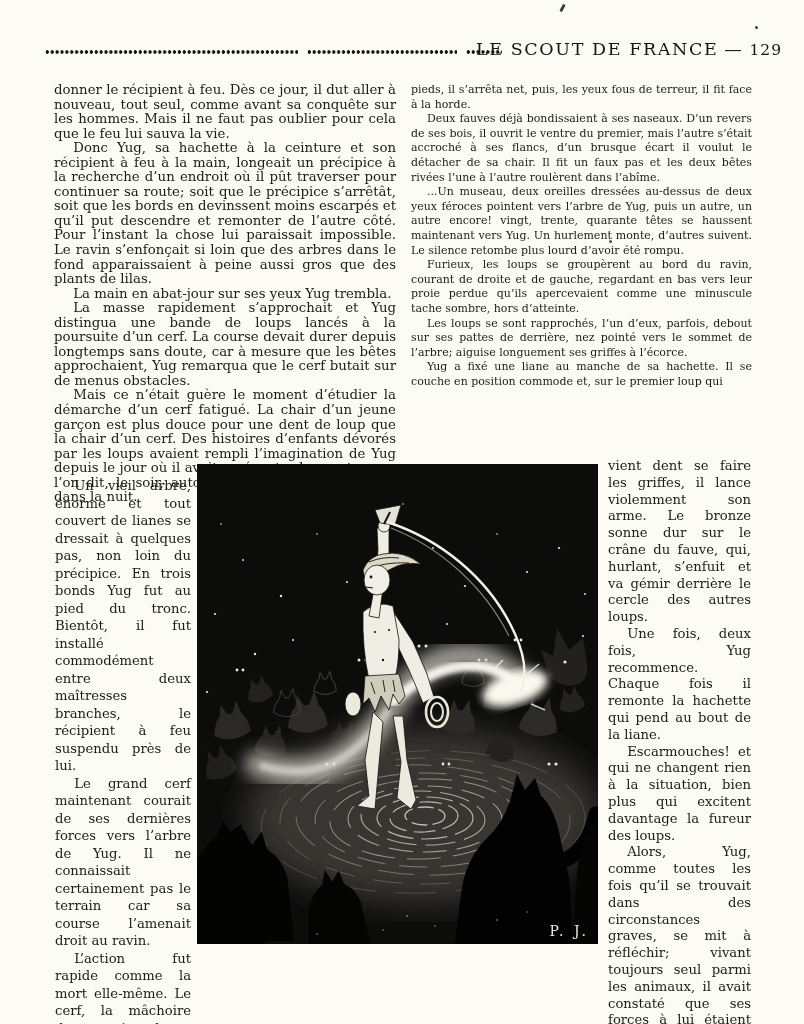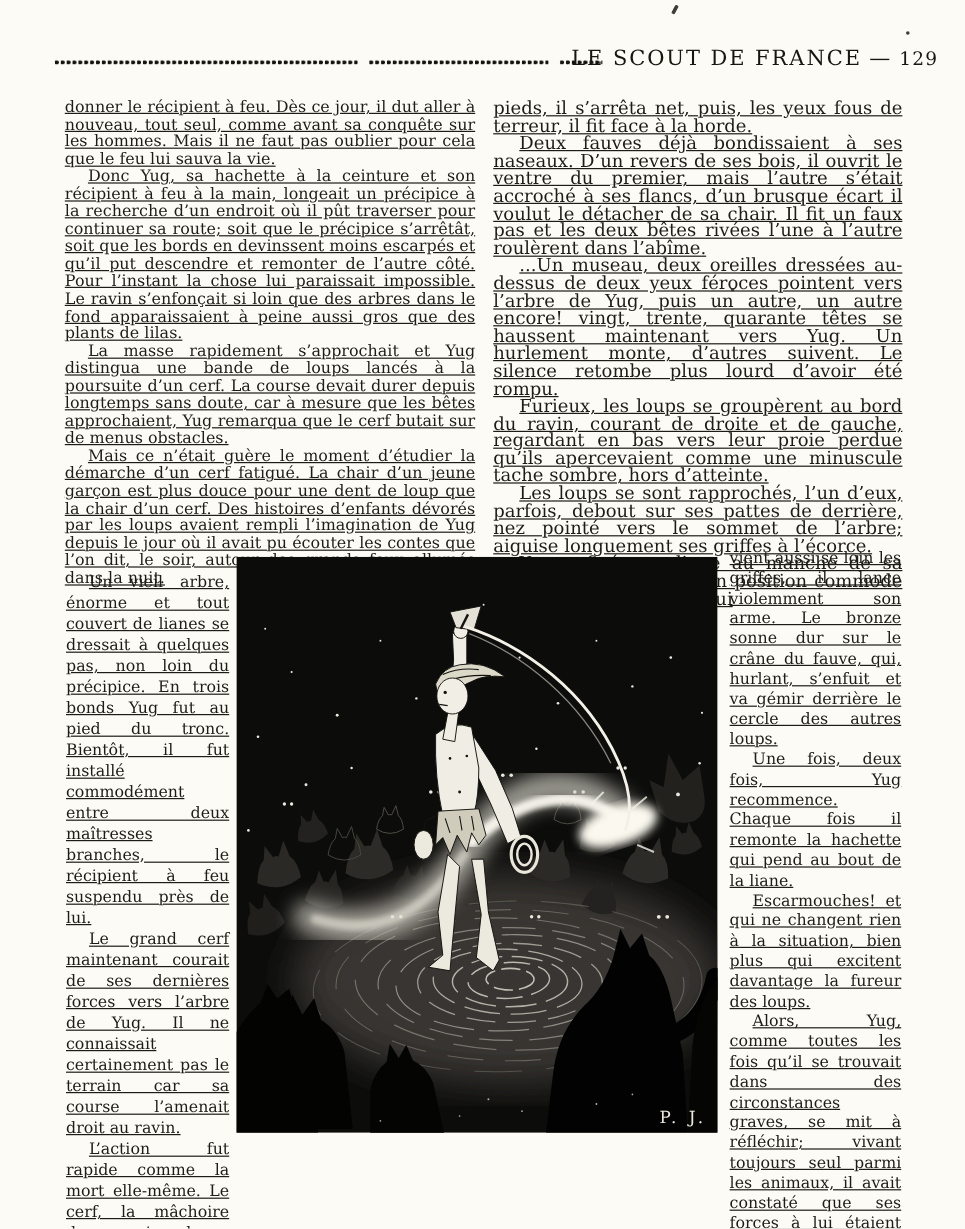--- a/index.html
+++ b/index.html
@@ -23,26 +23,26 @@
     height:6px;
     background-image:radial-gradient(circle at 2.3px 3px,#15140e 1.55px,rgba(0,0,0,0) 1.95px);
     background-size:4.9px 6px;background-repeat:repeat-x;
   }
   .seg1{width:253px}.seg2{width:150px}.seg3{width:36px}
 
   
   .col{
     position:absolute;color:#1e1c17;
     text-align:justify;
-    -webkit-hyphens:auto;hyphens:auto;text-decoration:underline;
+    -webkit-hyphens:auto;hyphens:auto;
   }
   .col p{margin:0;text-indent:1.45em;}
   .col p.noindent{text-indent:0;}
   .left-wide  {left:54px; top:83px; width:342px; font-size:13.3px; line-height:14.55px;}
-  .right-wide {left:411px;top:83px; width:341px; font-size:15px; line-height:14.6px;}
+  .right-wide {left:411px;top:83px; width:341px; font-size:11px; line-height:14.6px;}
   .left-narrow{left:55px; top:477px;width:136px; font-size:13.2px; line-height:17.5px;}
   .right-narrow{left:608px;top:458px;width:143px; font-size:13.2px; line-height:16.8px;}
 
   
   .illus{position:absolute;left:197px;top:464px;width:401px;height:480px;margin:0;}
   .illus svg{display:block;}
 
   
   .speck{position:absolute;background:#3f3d38;border-radius:1px;}
   .speck.s1{left:561px;top:4px;width:3px;height:8px;transform:rotate(28deg);}
@@ -67,41 +67,42 @@
     <div class="masthead">
       <span>LE SCOUT DE FRANCE</span><span class="dash">—</span><span class="pagenum">129</span>
     </div>
   </header>
 
   <main>
 
     <div class="col left-wide">
       <p class="noindent">donner le récipient à feu. Dès ce jour, il dut aller à nouveau, tout seul, comme avant sa conquête sur les hommes. Mais il ne faut pas oublier pour cela que le feu lui sauva la vie.</p>
       <p>Donc Yug, sa hachette à la ceinture et son récipient à feu à la main, longeait un précipice à la recherche d’un endroit où il pût traverser pour continuer sa route; soit que le précipice s’arrêtât, soit que les bords en devinssent moins escarpés et qu’il put descendre et remonter de l’autre côté. Pour l’instant la chose lui paraissait impossible. Le ravin s’enfonçait si loin que des arbres dans le fond apparaissaient à peine aussi gros que des plants de lilas.</p>
+      <p>La main en abat-jour sur ses yeux Yug trembla.</p>
       <p>La masse rapidement s’approchait et Yug distingua une bande de loups lancés à la poursuite d’un cerf. La course devait durer depuis longtemps sans doute, car à mesure que les bêtes approchaient, Yug remarqua que le cerf butait sur de menus obstacles.</p>
       <p>Mais ce n’était guère le moment d’étudier la démarche d’un cerf fatigué. La chair d’un jeune garçon est plus douce pour une dent de loup que la chair d’un cerf. Des histoires d’enfants dévorés par les loups avaient rempli l’imagination de Yug depuis le jour où il avait pu écouter les contes que l’on dit, le soir, autour des grands feux allumés dans la nuit.</p>
     </div>
 
     <div class="col right-wide">
       <p class="noindent">pieds, il s’arrêta net, puis, les yeux fous de terreur, il fit face à la horde.</p>
       <p>Deux fauves déjà bondissaient à ses naseaux. D’un revers de ses bois, il ouvrit le ventre du premier, mais l’autre s’était accroché à ses flancs, d’un brusque écart il voulut le détacher de sa chair. Il fit un faux pas et les deux bêtes rivées l’une à l’autre roulèrent dans l’abîme.</p>
       <p>...Un museau, deux oreilles dressées au-dessus de deux yeux féroces pointent vers l’arbre de Yug, puis un autre, un autre encore! vingt, trente, quarante têtes se haussent maintenant vers Yug. Un hurlement monte, d’autres suivent. Le silence retombe plus lourd d’avoir été rompu.</p>
       <p>Furieux, les loups se groupèrent au bord du ravin, courant de droite et de gauche, regardant en bas vers leur proie perdue qu’ils apercevaient comme une minuscule tache sombre, hors d’atteinte.</p>
       <p>Les loups se sont rapprochés, l’un d’eux, parfois, debout sur ses pattes de derrière, nez pointé vers le sommet de l’arbre; aiguise longuement ses griffes à l’écorce.</p>
       <p>Yug a fixé une liane au manche de sa hachette. Il se couche en position commode et, sur le premier loup qui</p>
     </div>
 
     <div class="col left-narrow">
       <p>Un vieil arbre, énorme et tout couvert de lianes se dressait à quelques pas, non loin du précipice. En trois bonds Yug fut au pied du tronc. Bientôt, il fut installé commodément entre deux maîtresses branches, le récipient à feu suspendu près de lui.</p>
       <p>Le grand cerf maintenant courait de ses dernières forces vers l’arbre de Yug. Il ne connaissait certainement pas le terrain car sa course l’amenait droit au ravin.</p>
       <p>L’action fut rapide comme la mort elle-même. Le cerf, la mâchoire des premiers loups grinçant déjà à quelques pouces de lui, arriva au bord du précipice, et, arc-bouté des quatre</p>
     </div>
 
     <div class="col right-narrow">
-      <p class="noindent">vient aussi se loin les griffes, il lance violemment son arme. Le bronze sonne dur sur le crâne du fauve, qui, hurlant, s’enfuit et va gémir derrière le cercle des autres loups.</p>
+      <p class="noindent">vient dent se faire les griffes, il lance violemment son arme. Le bronze sonne dur sur le crâne du fauve, qui, hurlant, s’enfuit et va gémir derrière le cercle des autres loups.</p>
       <p>Une fois, deux fois, Yug recommence. Chaque fois il remonte la hachette qui pend au bout de la liane.</p>
       <p>Escarmouches! et qui ne changent rien à la situation, bien plus qui excitent davantage la fureur des loups.</p>
       <p>Alors, Yug, comme toutes les fois qu’il se trouvait dans des circonstances graves, se mit à réfléchir; vivant toujours seul parmi les animaux, il avait constaté que ses forces à lui étaient beaucoup moins grandes que celles d’un auroch,</p>
     </div>
 
     <figure class="illus">
       <svg width="401" height="480" viewBox="0 0 401 480" xmlns="http://www.w3.org/2000/svg">
         <defs>
           <path id="wh" d="M-16,10 Q-14,-2 -9,-6 L-7,-16 L-2,-7 Q0,-8 2,-7 L7,-18 L10,-6 Q15,-2 16,10 Q8,15 0,15 Q-8,15 -16,10 Z"></path>
           <path id="wb" d="M-30,62 L-25,16 Q-20,2 -10,-4 L-6,-18 L0,-6 L7,-16 L11,-3 Q21,3 25,16 L30,62 Z"></path>

